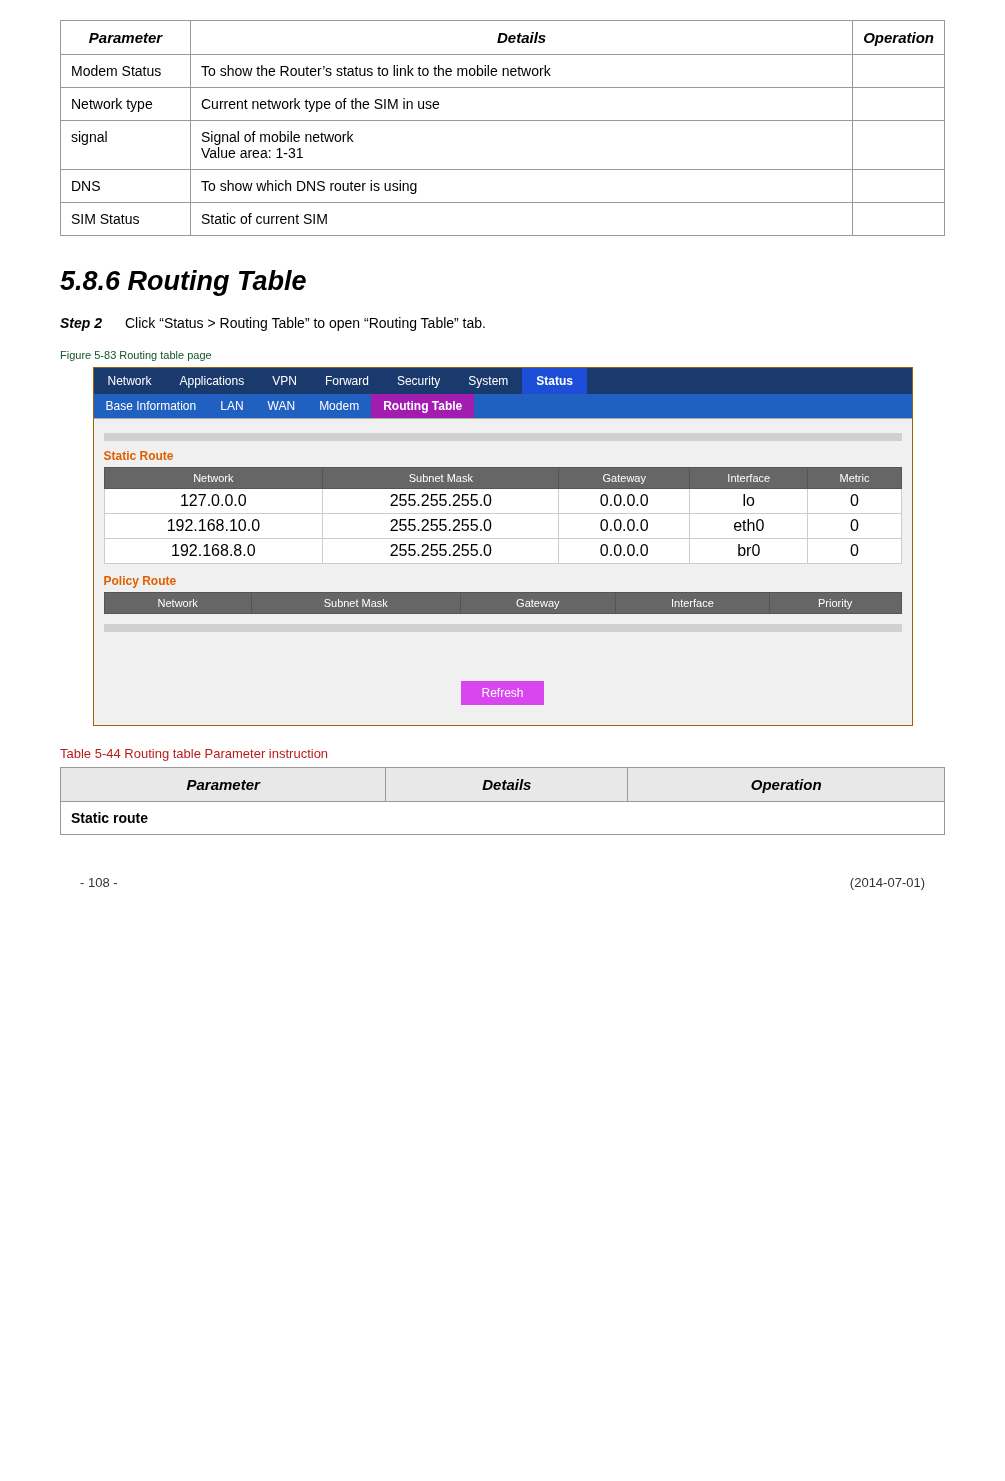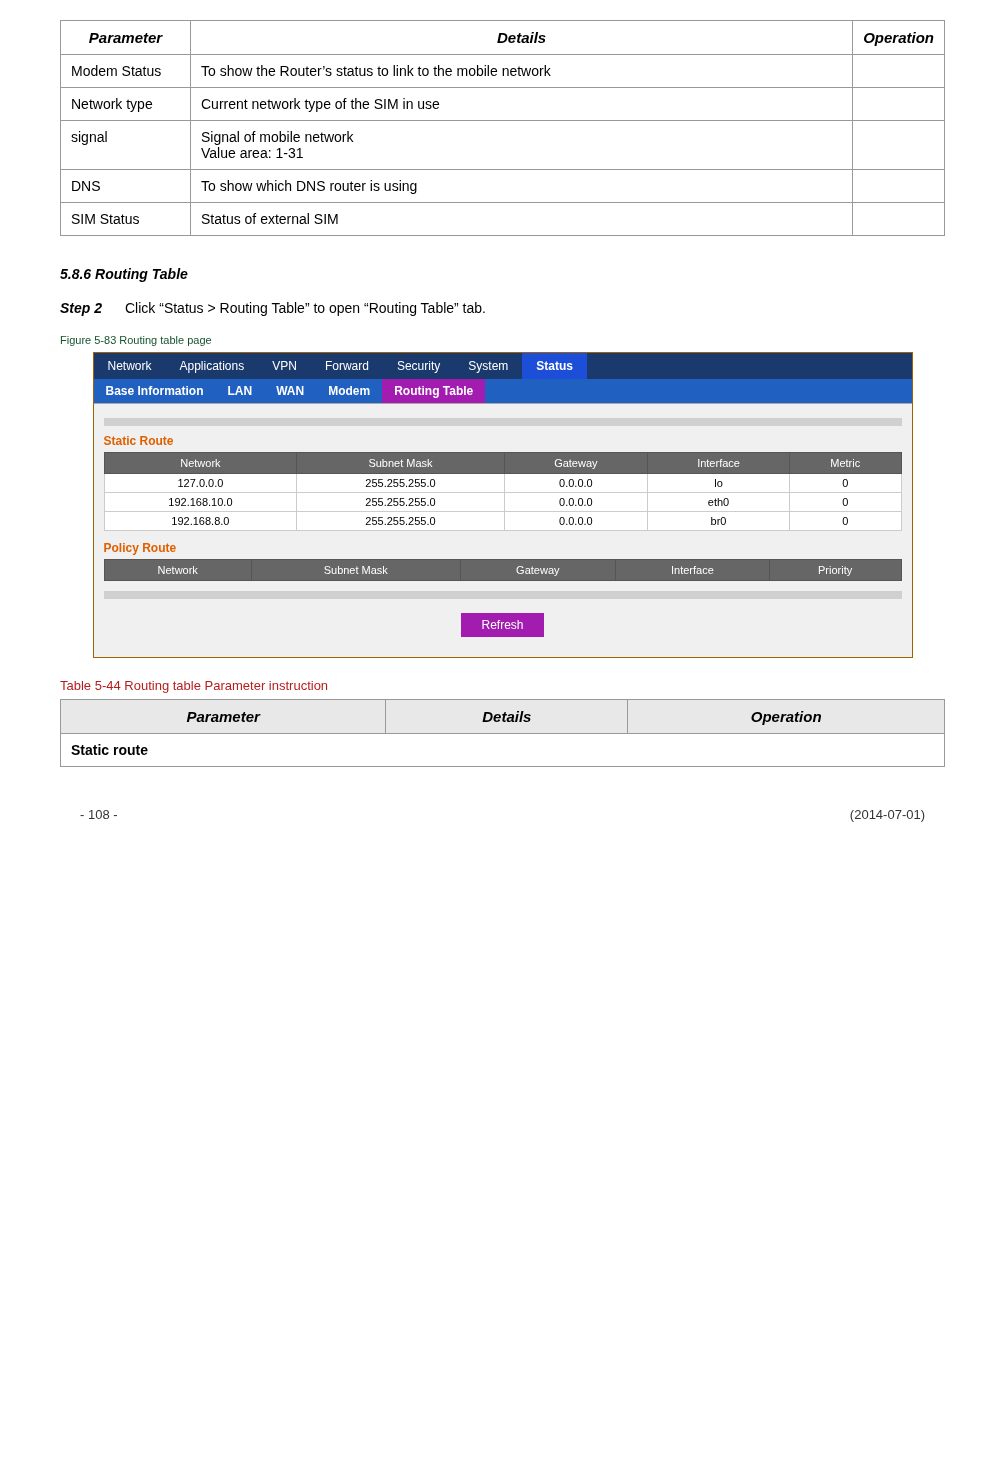--- a/index.html
+++ b/index.html
@@ -33,21 +33,21 @@
     .param-table td:first-child {
       width: 130px;
     }
     .param-table td:last-child {
       width: 80px;
     }
 
     
     .section-heading {
       font-family: Arial, sans-serif;
-      font-size: 14px;
+      font-size: 27px;
       font-weight: bold;
       margin: 30px 0 18px 0;
       font-style: italic;
     }
 
     
     .step {
       display: flex;
       align-items: baseline;
       margin-bottom: 10px;
@@ -102,21 +102,20 @@
       background: #2060c0;
       border-bottom: 1px solid #aaa;
       align-items: stretch;
     }
     .sub-nav-item {
       padding: 5px 12px;
       color: #fff;
       font-size: 12px;
       cursor: pointer;
       white-space: nowrap;
-      font-weight: bold;
     }
     .sub-nav-item.active {
       background: #a21caf;
       font-weight: bold;
     }
 
     
     .router-content {
       background: #f0f0f0;
       padding: 10px;
@@ -142,43 +141,44 @@
       padding: 4px 8px;
       text-align: center;
       font-size: 11px;
       border: 1px solid #555;
       font-weight: normal;
     }
     .route-table td {
       padding: 3px 8px;
       text-align: center;
       border: 1px solid #ccc;
-      font-size: 11px;
+      font-size: 16px;
       background: #fff;
     }
 
     
     .gray-bar {
       height: 8px;
       background: #d0d0d0;
       margin: 4px 0;
     }
 
     
     .refresh-area {
       text-align: center;
       padding: 10px;
     }
     .refresh-btn {
-      background: #a21caf;
+      background: #d946ef;
       color: #fff;
       border: none;
       padding: 5px 20px;
       font-size: 12px;
       cursor: pointer;
+      margin-top: 35px;
     }
 
     
     .bottom-table-label {
       font-size: 13px;
       color: #b91c1c;
       margin: 20px 0 6px 0;
     }
 
     .bottom-param-table {
@@ -247,21 +247,21 @@
         <td>Signal of mobile network<br>Value area: 1-31</td>
         <td></td>
       </tr>
       <tr>
         <td>DNS</td>
         <td>To show which DNS router is using</td>
         <td></td>
       </tr>
       <tr>
         <td>SIM Status</td>
-        <td>Status of external SIM</td>
+        <td>Static of current SIM</td>
         <td></td>
       </tr>
     </tbody>
 </table>
 
 <div class="section-heading">5.8.6  Routing Table</div>
 
 <div id="steps-container">
     <div class="step">
       <span class="step-label">Step 2  </span>

